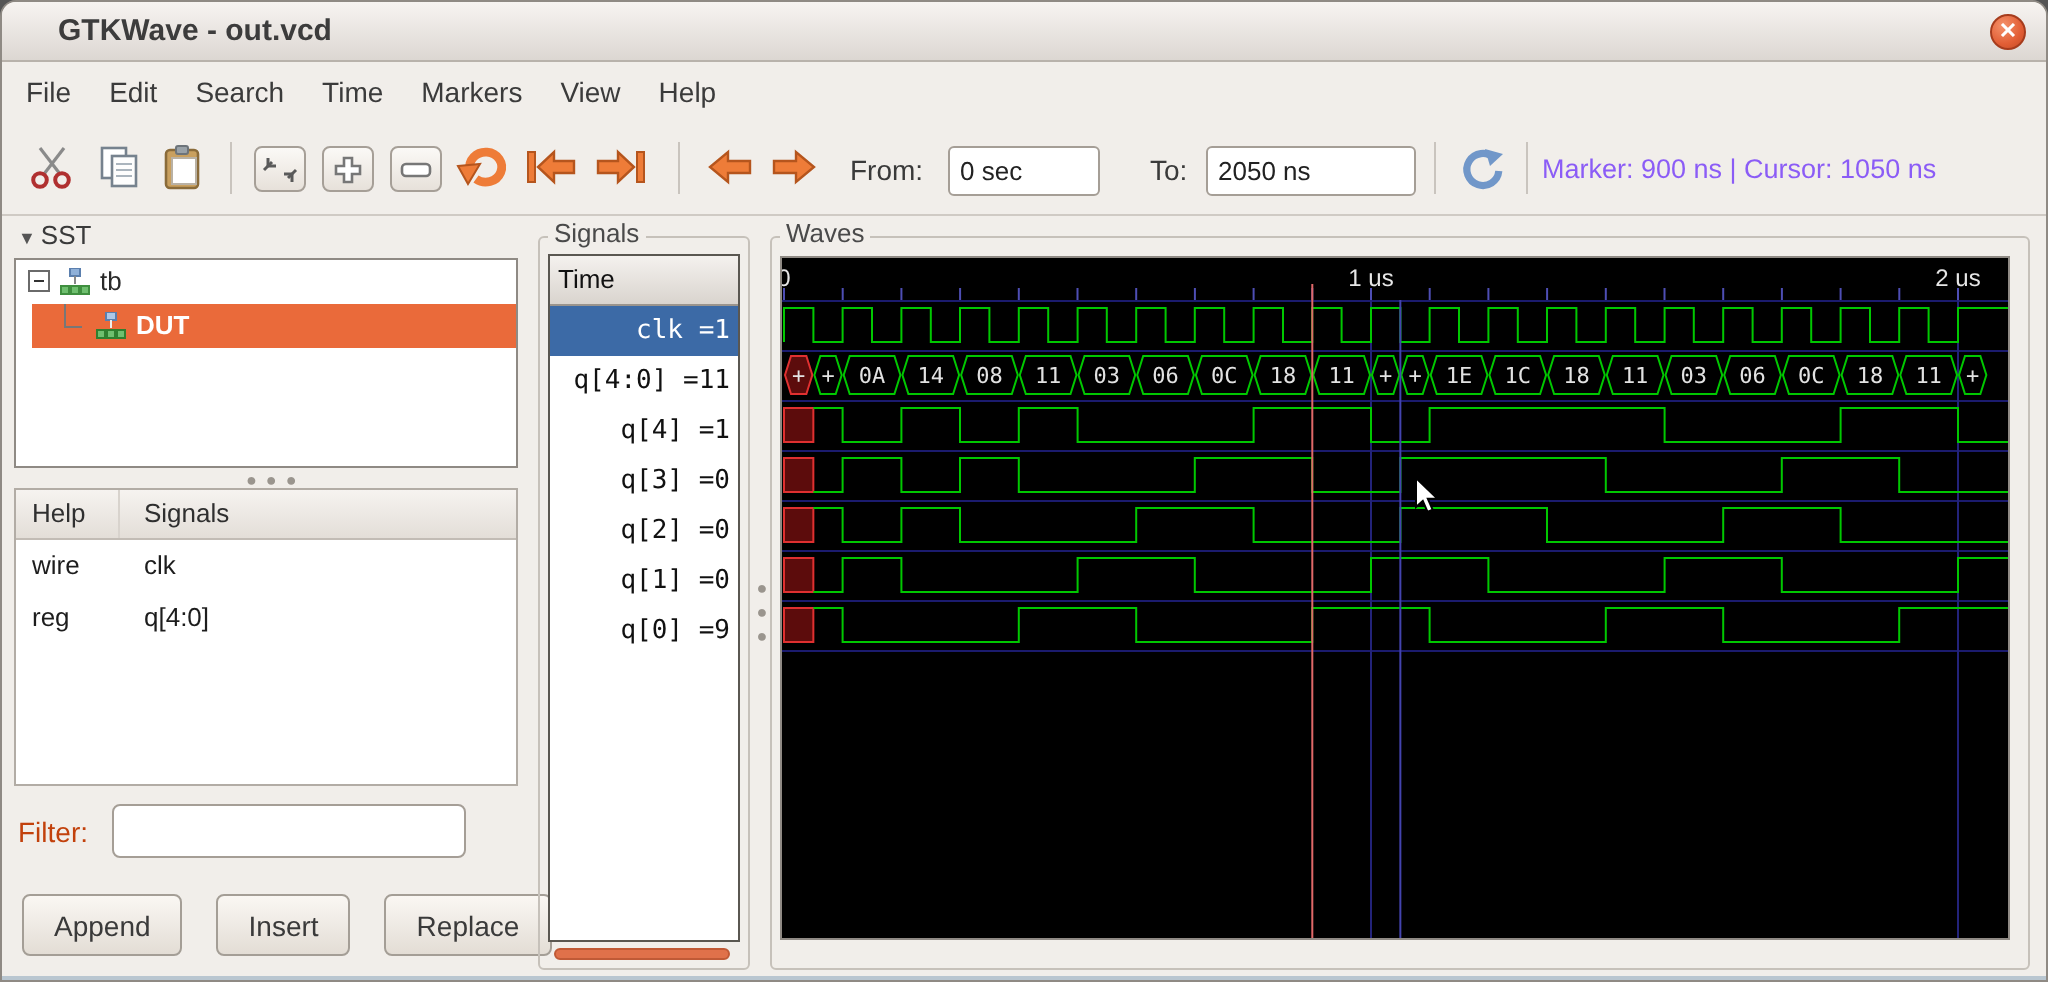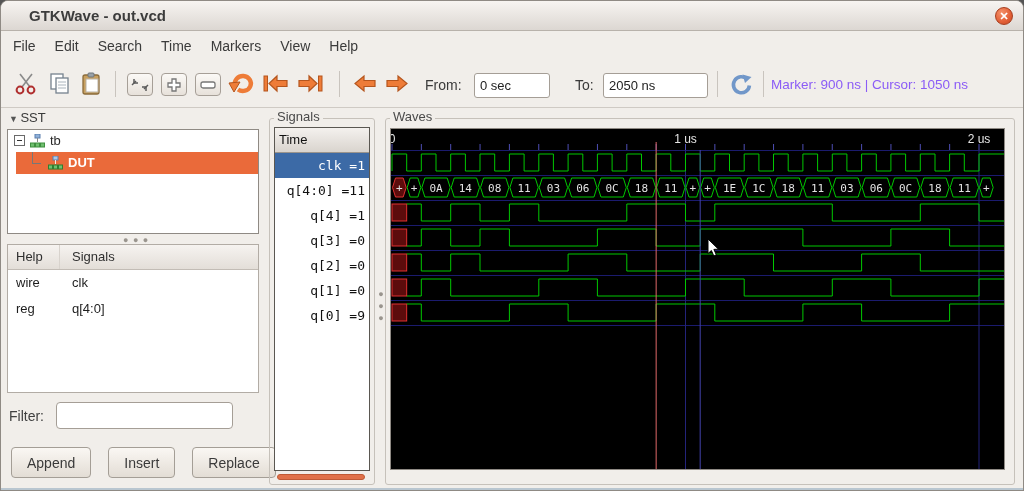--- a/index.html
+++ b/index.html
@@ -52,21 +52,21 @@
               background:#fff; border:1px solid #b2aca5; }
   .sb-head { height:25px; background:linear-gradient(#f6f3f0,#e3ded8); border-bottom:1px solid #c2bcb5;
              font-size:13px; color:#2f2f2f; position:relative; }
   .sb-col-type { position:absolute; left:8px; top:4px; }
   .sb-col-sig { position:absolute; left:57px; top:4px; padding-left:7px; }
   .sb-vline { position:absolute; left:51px; top:0; bottom:0; width:1px; background:#d8d3cd; }
   .sbrow { position:relative; height:26px; font-size:13px; color:#1d1d1d; }
   .sbtype { position:absolute; left:8px; top:5px; }
   .sbsig { position:absolute; left:64px; top:5px; }
 
-  .filter-label { position:absolute; left:8px; top:407px; font-size:14px; color:#404040; }
+  .filter-label { position:absolute; left:8px; top:407px; font-size:14px; color:#c2410c; }
   .filter-input { position:absolute; left:55px; top:401px; width:177px; height:27px;
                   border:1px solid #a59e96; border-radius:4px; background:#fff; padding-left:5px;
                   font-size:13px; }
   .btn-row { position:absolute; left:10px; top:446px; width:246px; display:flex; gap:17px; }
   .gbtn { height:31px; padding:0 15px; font-size:14px; color:#3a3a3a;
           background:linear-gradient(#faf7f3,#e3ddd5); border:1px solid #a49e96; border-radius:4px;
           font-family:"Liberation Sans",sans-serif; }
 
   
   .frame { position:absolute; border:1px solid #c6c1ba; border-radius:3px; }

